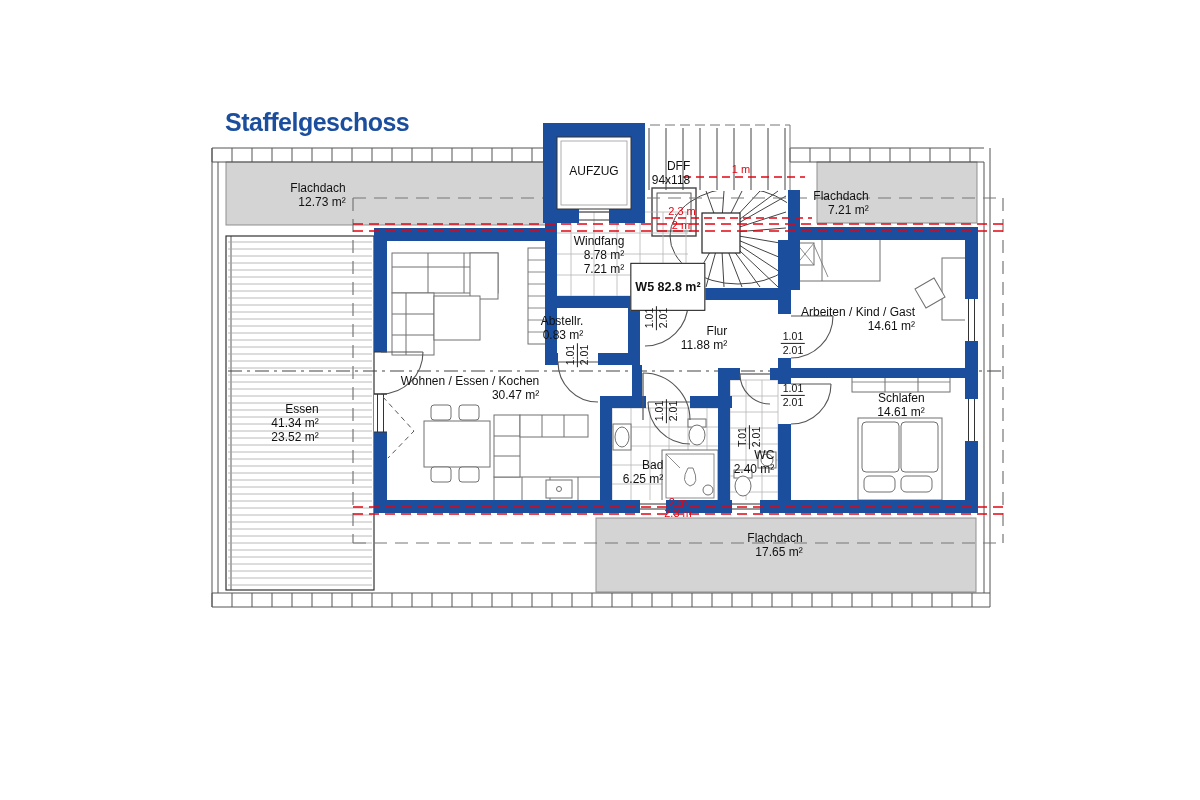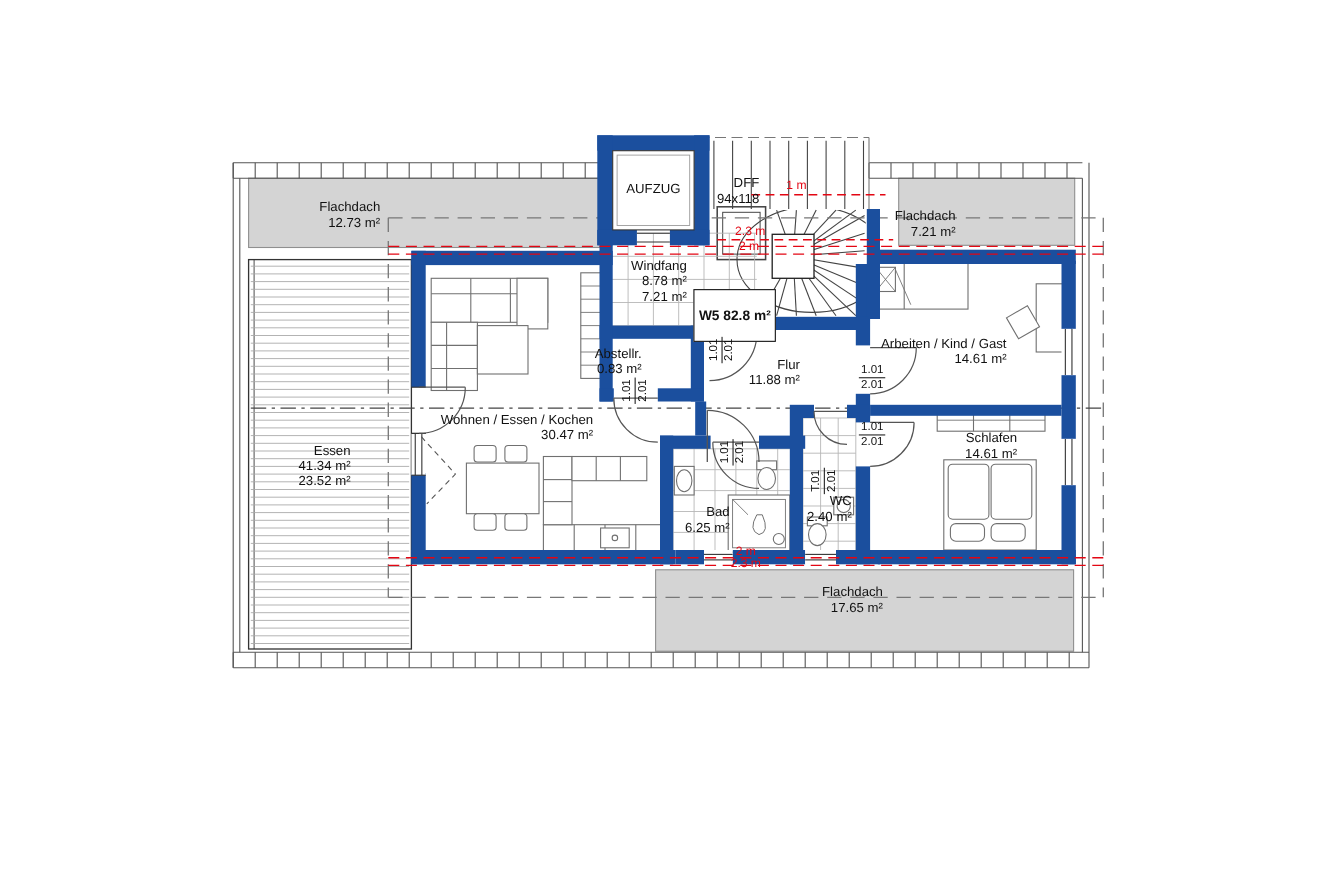--- a/index.html
+++ b/index.html
@@ -368,20 +368,21 @@
       <line x1="791" y1="384" x2="831" y2="384" stroke="#555" stroke-width="1.2"></line>
       <path d="M 831,384 A 40 40 0 0 1 791,424" stroke="#555" stroke-width="1.1" fill="none"></path>
       <line x1="353" y1="224" x2="1003" y2="224" stroke="#e30613" stroke-width="1.3" stroke-dasharray="10 6"></line>
       <line x1="353" y1="231" x2="1003" y2="231" stroke="#e30613" stroke-width="1.3" stroke-dasharray="10 6"></line>
       <line x1="353" y1="507" x2="1003" y2="507" stroke="#e30613" stroke-width="1.3" stroke-dasharray="10 6"></line>
       <line x1="353" y1="514" x2="1003" y2="514" stroke="#e30613" stroke-width="1.3" stroke-dasharray="10 6"></line>
       <line x1="683" y1="177" x2="805" y2="177" stroke="#e30613" stroke-width="1.3" stroke-dasharray="8 5"></line>
       <line x1="652" y1="218" x2="812" y2="218" stroke="#e30613" stroke-width="1.3" stroke-dasharray="8 5"></line>
     </svg>
 
+  <div class="title">Staffelgeschoss</div>
 
   <div class="lbl" style="left:318px;top:196px">
     <div>Flachdach</div>
     <div>12.73 m²</div>
   </div>
 
   <div class="lbl" style="left:841px;top:204px">
     <div>Flachdach</div>
     <div>7.21 m²</div>
   </div>
@@ -442,21 +443,21 @@
   <div class="lbl" style="left:858px;top:320px">
     <div>Arbeiten / Kind / Gast</div>
     <div>14.61 m²</div>
   </div>
 
   <div class="lbl" style="left:901px;top:406px">
     <div>Schlafen</div>
     <div>14.61 m²</div>
   </div>
 
-  <div class="lbl red" style="left:724px;top:169px">1 m</div>
+  <div class="lbl red" style="left:741px;top:169px">1 m</div>
   <div class="lbl red" style="left:682px;top:211px">2.3 m</div>
   <div class="lbl red" style="left:681px;top:225px">2 m</div>
   <div class="lbl red" style="left:678px;top:502px">2 m</div>
   <div class="lbl red" style="left:678px;top:513px">2.3 m</div>
 
   <div class="dlab rot" style="left:656px;top:318px">
     <span>1.01</span>
       <span>2.01</span>
   </div>
   <div class="dlab rot" style="left:577px;top:355px">

